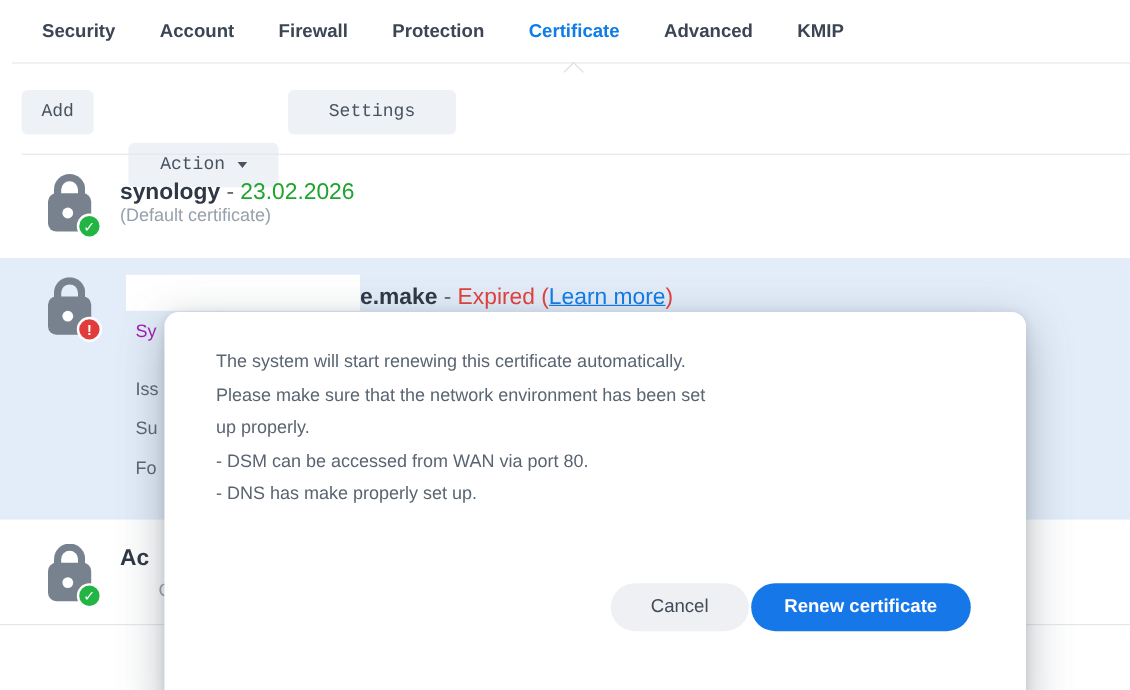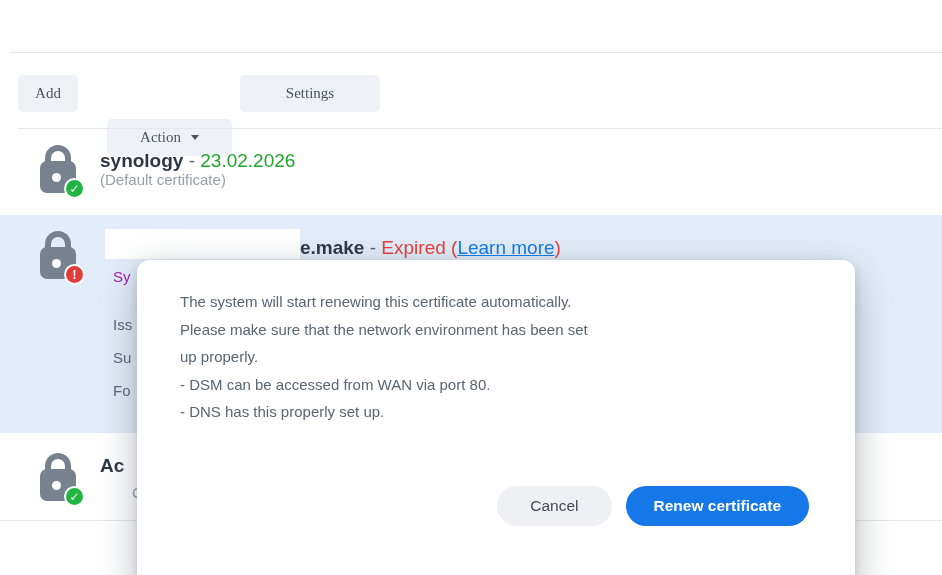--- a/index.html
+++ b/index.html
@@ -13,21 +13,21 @@
   .tab.active { color:#0f7ce8; }
   .tab.active::after {
     content:''; position:absolute; left:50%; bottom:-26px; width:11px; height:11px;
     background:#fff; border-top:1px solid #d9dfe6; border-left:1px solid #d9dfe6;
     transform:translateX(-50%) rotate(45deg); z-index:4;
   }
   .tab-divider { position:absolute; left:10px; right:0; top:52px; height:1px; background:#e4e8ed; z-index:2; }
 
   
   .tbtn { position:absolute; top:75px; height:37px; background:#eef1f5; border:none; border-radius:5px;
-          color:#49535f; font-size:15px; font-family:Liberation Serif, serif; display:flex; align-items:center; justify-content:center; cursor:pointer; }
+          color:#49535f; font-size:15px; font-family:Liberation Mono, monospace; display:flex; align-items:center; justify-content:center; cursor:pointer; }
   .tbtn.add { left:18px; width:60px; }
   .tbtn.action { left:107px; width:125px;margin-top:44px; }
   .tbtn.settings { left:240px; width:140px; }
   .caret-down { display:inline-block; width:0; height:0; margin-left:10px;
                 border-left:4.5px solid transparent; border-right:4.5px solid transparent; border-top:5.5px solid #4a5460; }
   .toolbar-divider { position:absolute; left:18px; right:0; top:128px; height:1px; background:#e4e8ed; }
   .bottom-divider { position:absolute; left:0; right:0; top:520px; height:1px; background:#e4e8ed; }
 
   
   .row { position:absolute; left:0; right:0; }
@@ -56,31 +56,40 @@
   .lock .badge { position:absolute; right:-7px; bottom:-4px; width:21px; height:21px; border-radius:50%;
                  border:2px solid #fff; color:#fff; font-size:12px; font-weight:bold;
                  display:flex; align-items:center; justify-content:center; line-height:1; }
   .badge.ok { background:#23b544; }
   .badge.err { background:#e23b3b; }
 
   
   .modal { position:absolute; left:137px; top:260px; width:718px; height:332px; background:#fff;
            border-radius:12px; box-shadow:0 12px 38px rgba(80,92,105,.42), 0 2px 8px rgba(80,92,105,.18); z-index:10; }
   .modal-text { padding:28px 40px 0 43px; font-size:15px; line-height:27.5px; color:#5a6572; }
-  .modal-buttons { position:absolute; top:226px; right:46px; display:flex; gap:14px; }
+  .modal-buttons { position:absolute; top:226px; right:46px; display:flex; gap:2px; }
   .mbtn { height:40px; border:none; border-radius:20px; font-family:inherit; font-size:15.5px; cursor:pointer;
           display:flex; align-items:center; justify-content:center; }
   .mbtn.cancel { background:#eef0f4; color:#414b57; padding:0 33px; }
   .mbtn.renew { background:#1677e8; color:#fff; font-weight:bold; padding:0 28px; }
 </style>
 </head>
 <body>
 
 <div id="page">
 
+  <div class="tabbar">
+    <div class="tab">Security</div>
+    <div class="tab">Account</div>
+    <div class="tab">Firewall</div>
+    <div class="tab">Protection</div>
+    <div class="tab active">Certificate</div>
+    <div class="tab">Advanced</div>
+    <div class="tab">KMIP</div>
+  </div>
   <div class="tab-divider"></div>
 
   <button class="tbtn add">Add</button>
   <button class="tbtn action">
     <span>Action</span>
     <span class="caret-down"></span>
   </button>
   <button class="tbtn settings">Settings</button>
   <div class="toolbar-divider"></div>
 
@@ -129,21 +138,21 @@
   </div>
 
   <div class="bottom-divider"></div>
 
   <div class="modal">
     <div class="modal-text">
       <div>The system will start renewing this certificate automatically.</div>
       <div>Please make sure that the network environment has been set</div>
       <div>up properly.</div>
       <div>- DSM can be accessed from WAN via port 80.</div>
-      <div>- DNS has this properly set up.</div>
+      <div>- DNS has make properly set up.</div>
     </div>
     <div class="modal-buttons">
       <button class="mbtn cancel">Cancel</button>
       <button class="mbtn renew">Renew certificate</button>
     </div>
   </div>
 
 </div>
 
 </body></html>

